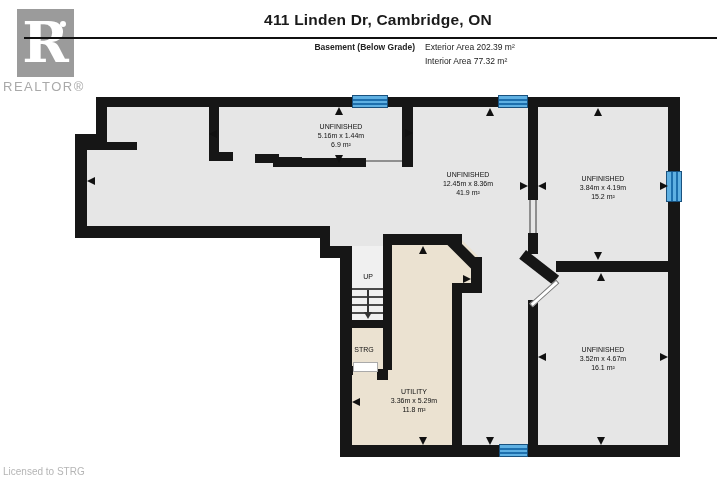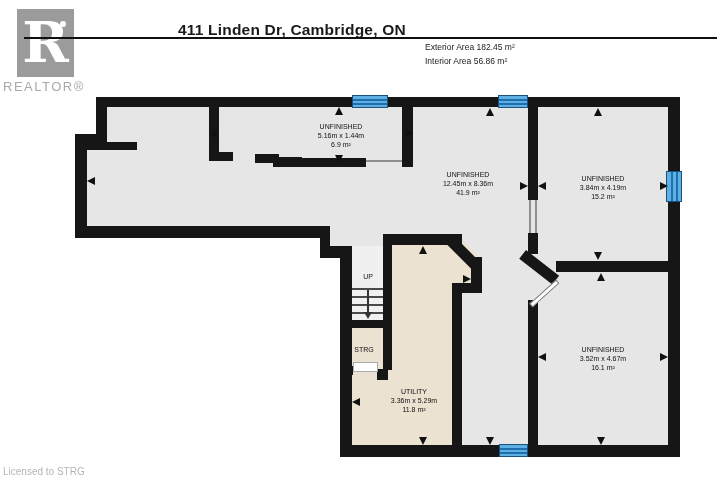--- a/index.html
+++ b/index.html
@@ -1,20 +1,20 @@
 <!DOCTYPE html>
 <html><head>
 <meta charset="utf-8">
 <style>
   html,body{margin:0;padding:0;background:#fff;}
   .canvas{position:relative;width:720px;height:490px;background:#fff;overflow:hidden;
           font-family:"Liberation Sans","DejaVu Sans",sans-serif;color:#1a1a1a;}
   .abs{position:absolute;}
   
-  .title{left:178px;top:21px;width:400px;text-align:left;font-size:15.5px;font-weight:bold;letter-spacing:.2px;}
+  .title{left:178px;top:11px;width:400px;text-align:center;font-size:15.5px;font-weight:bold;letter-spacing:.2px;}
   .hline{left:24px;top:37px;width:693px;height:2px;background:#101010;z-index:6;}
   .floorlbl{left:195px;top:42px;width:220px;text-align:right;font-size:8.5px;font-weight:bold;color:#222;}
   .arealbl{left:425px;font-size:8.5px;color:#222;}
   
   .logo-box{left:17px;top:9px;width:57px;height:68px;background:#9b9b9b;z-index:4;}
   .logo-r{position:absolute;left:0;top:-2px;width:57px;height:68px;text-align:center;
           font-family:"DejaVu Serif","Liberation Serif",serif;font-weight:bold;font-size:56px;line-height:70px;color:#fff;}
   .logo-dot{position:absolute;left:43px;top:12px;width:6px;height:6px;border-radius:50%;background:#fff;}
   .wordmark{left:3px;top:79px;font-size:13px;letter-spacing:1.5px;color:#a9a9a9;}
   .license{left:3px;top:466px;font-size:10px;color:#b5b5b5;}
@@ -47,22 +47,23 @@
 
 <div class="canvas">
 
   <div class="abs logo-box">
     <div class="logo-r">R</div>
     <div class="logo-dot"></div>
   </div>
   <div class="abs hline"></div>
   <div class="abs wordmark">REALTOR®</div>
   <div class="abs title">411 Linden Dr, Cambridge, ON</div>
-  <div class="abs arealbl" style="top:42px;">Exterior Area 182.45 m²</div>
-  <div class="abs arealbl" style="top:56px;">Interior Area 56.86 m²</div>
+  <div class="abs floorlbl">Basement (Below Grade)</div>
+  <div class="abs arealbl" style="top:42px;">Exterior Area 202.39 m²</div>
+  <div class="abs arealbl" style="top:56px;">Interior Area 77.32 m²</div>
 
   <div class="plan">
     <div class="abs floor-grey"></div>
     <div class="abs floor-beige"></div>
     <div class="abs floor-stairs"></div>
 
     <i class="w" style="left:96px;top:97px;width:584px;height:10px;"></i>
     <i class="w" style="left:668px;top:97px;width:12px;height:360px;"></i>
     <i class="w" style="left:340px;top:445px;width:340px;height:12px;"></i>
     <i class="w" style="left:96px;top:97px;width:11px;height:43px;"></i>

